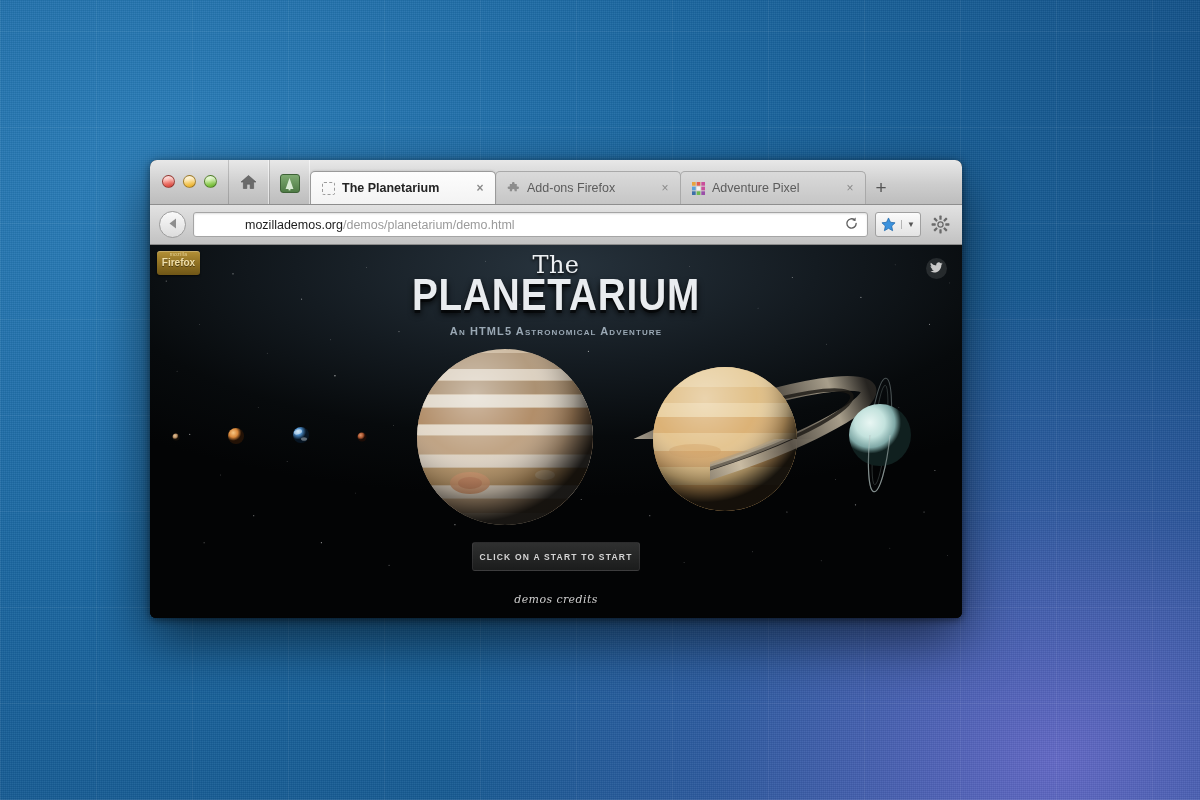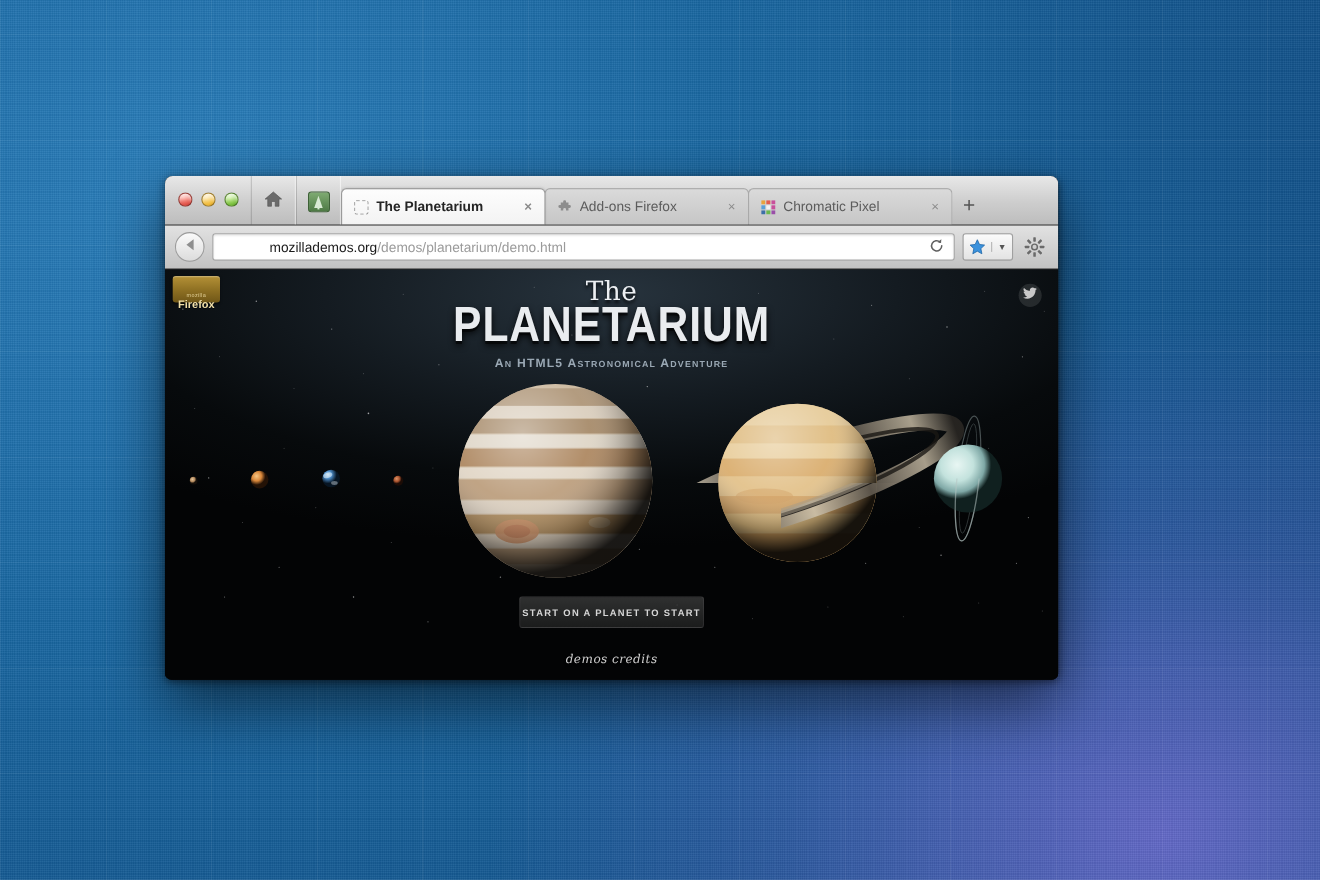--- a/index.html
+++ b/index.html
@@ -117,21 +117,21 @@
       radial-gradient(ellipse 620px 230px at 50% 6%, #27333d 0%, #141b21 42%, #070a0c 74%, #030405 100%),
       #030304;
   }
   #starfield{ position:absolute; inset:0; pointer-events:none; opacity:.95; }
 
   #firefox-badge{
     position:absolute; left:7px; top:6px; width:43px; height:24px; border-radius:3px;
     background:linear-gradient(#b49137,#8d6f22 55%,#6f5617);
     box-shadow:0 1px 2px rgba(0,0,0,0.6), inset 0 1px 0 rgba(255,255,255,0.25);
     color:#f0dfa8; text-align:center; line-height:1;
-    padding-top:16px;
+    padding-top:1px;
   }
   #firefox-badge .moz{ font-size:5px; letter-spacing:.3px; opacity:.85; }
   #firefox-badge .ffx{ font-size:10px; font-weight:bold; margin-top:1px; text-shadow:0 1px 0 rgba(0,0,0,.45); }
 
   #twitter-button{
     position:absolute; right:15px; top:13px; width:21px; height:21px; border-radius:50%;
     background:rgba(255,255,255,0.11); display:flex; align-items:center; justify-content:center;
   }
 
   #title-block{ position:absolute; left:0; right:0; top:8px; text-align:center; }
@@ -218,21 +218,21 @@
           <rect x="4.3" y="0" width="3.4" height="3.4" fill="#e35d4f"></rect>
           <rect x="8.6" y="0" width="3.4" height="3.4" fill="#c94f9b"></rect>
           <rect x="0" y="4.3" width="3.4" height="3.4" fill="#5aa0d8"></rect>
           <rect x="4.3" y="4.3" width="3.4" height="3.4" fill="#f2f2f2"></rect>
           <rect x="8.6" y="4.3" width="3.4" height="3.4" fill="#c94f9b"></rect>
           <rect x="0" y="8.6" width="3.4" height="3.4" fill="#3d6fa8"></rect>
           <rect x="4.3" y="8.6" width="3.4" height="3.4" fill="#6cb84f"></rect>
           <rect x="8.6" y="8.6" width="3.4" height="3.4" fill="#9a4fa8"></rect>
         </svg>
       </span>
-      <span class="tab-title">Chromatic Pixel</span>
+      <span class="tab-title">Adventure Pixel</span>
       <span class="tab-close">×</span>
     </div>
 
     <div id="new-tab-button">+</div>
   </div>
 
   <div id="nav-bar">
     <div id="back-button">
       <span>
         <svg width="12" height="13" viewBox="0 0 12 13">
@@ -516,18 +516,18 @@
       <clipPath id="nepClip">
           <circle cx="842" cy="190" r="27"></circle>
         </clipPath>
       <g clip-path="url(#nepClip)">
         <ellipse cx="838" cy="196" rx="16" ry="2.6" fill="#dde8fb" opacity=".6"></ellipse>
         <ellipse cx="848" cy="203" rx="10" ry="1.8" fill="#cfdcf6" opacity=".45"></ellipse>
         <ellipse cx="834" cy="184" rx="12" ry="2" fill="#b9cdf2" opacity=".3"></ellipse>
       </g>
     </svg>
 
-    <div id="start-button">START ON A PLANET TO START</div>
+    <div id="start-button">CLICK ON A START TO START</div>
 
     <div id="credits-link">demos credits</div>
 
   </div>
 </div>
 
 </body></html>

